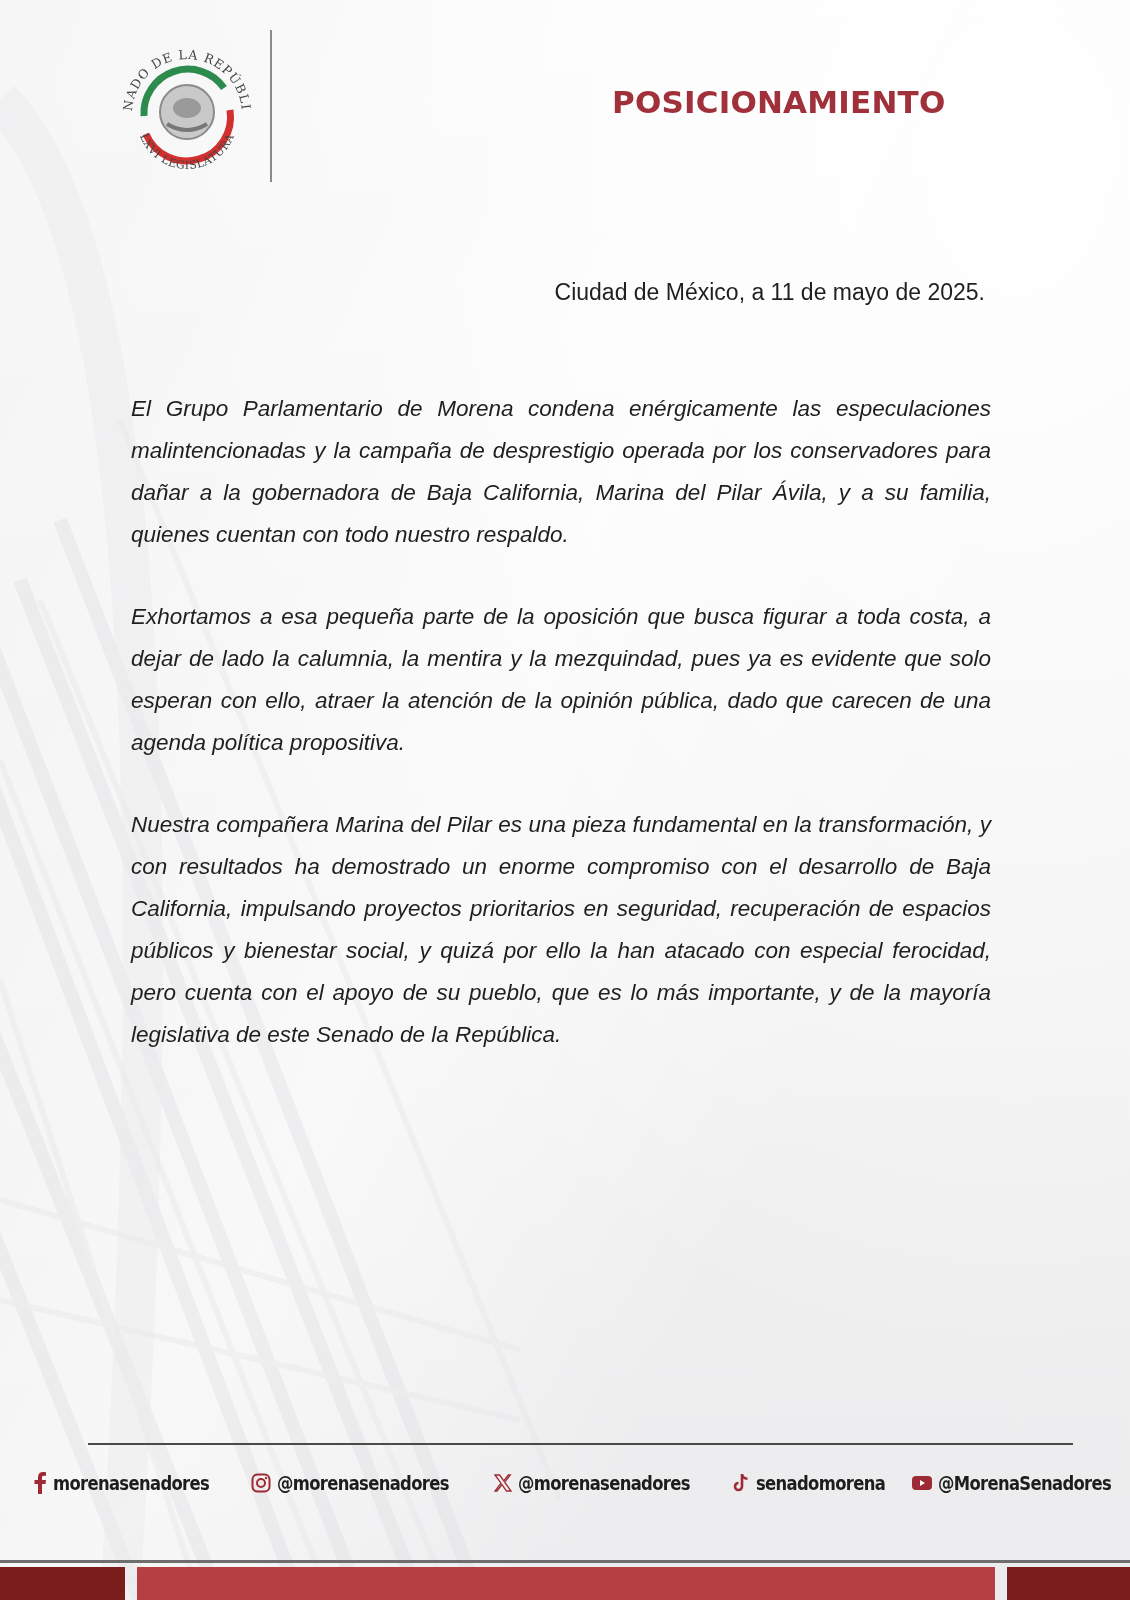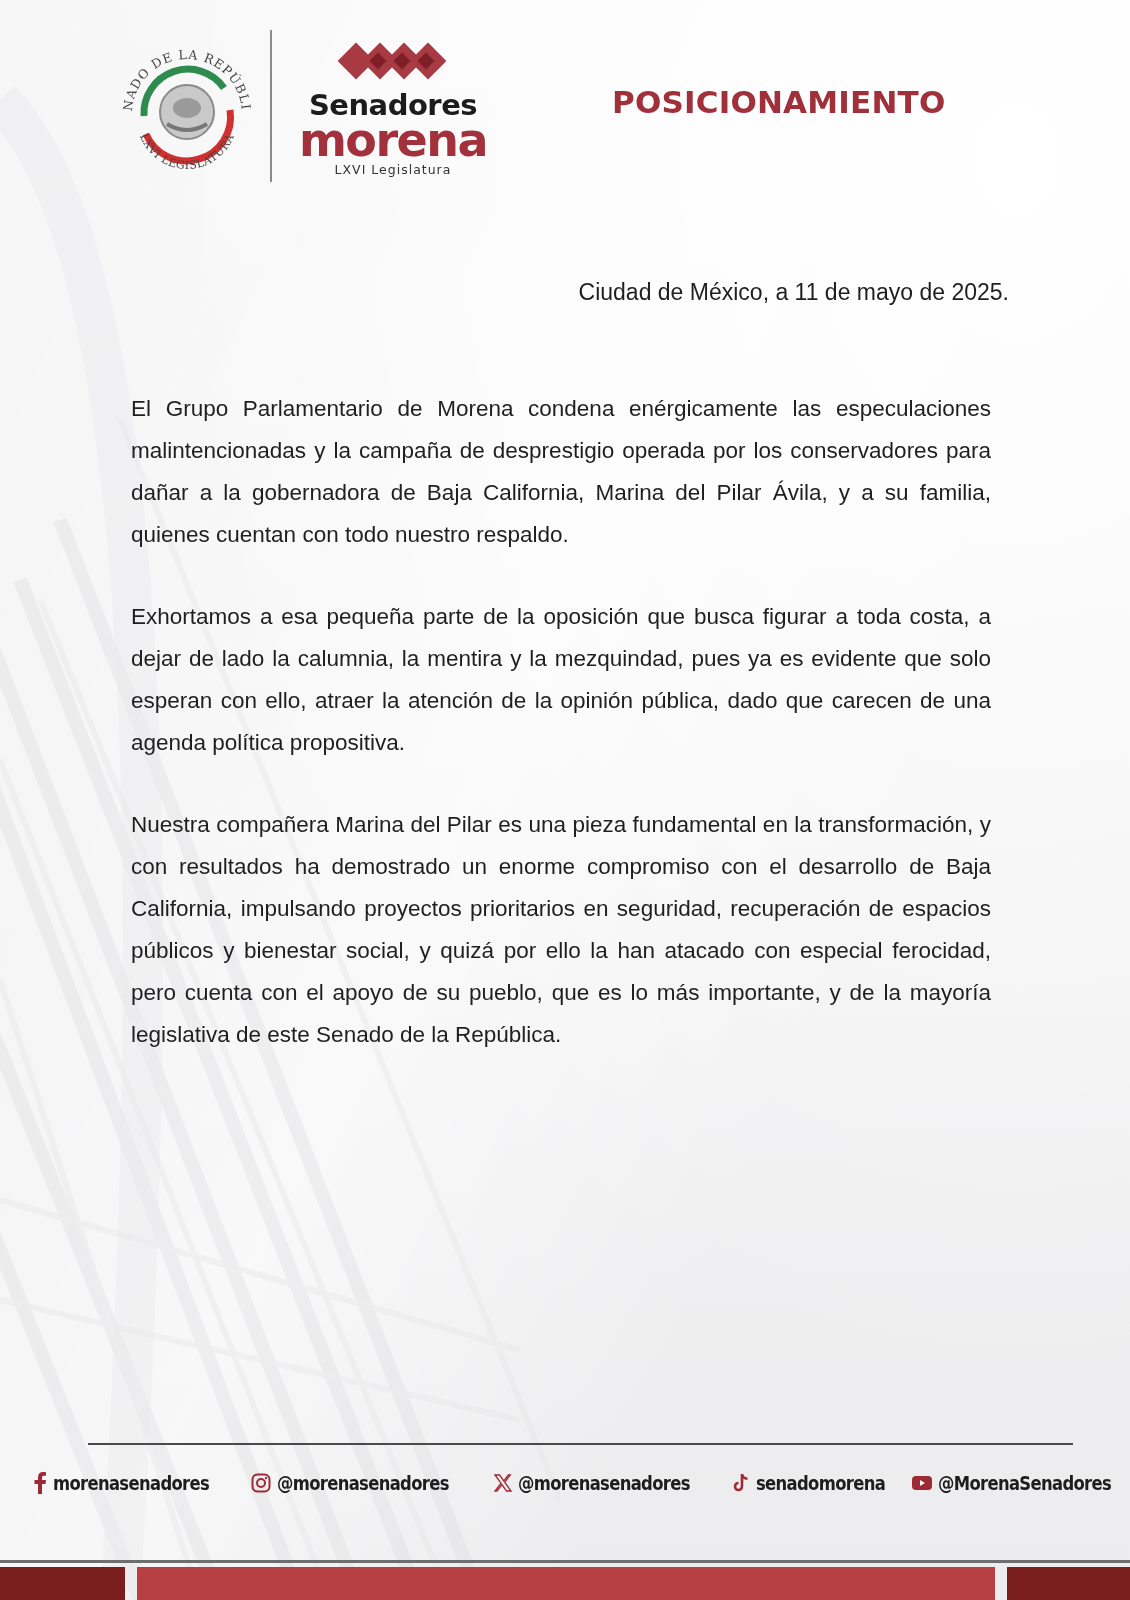--- a/index.html
+++ b/index.html
@@ -25,23 +25,23 @@
     .divider-v { position: absolute; left: 270px; top: 30px; width: 2px; height: 152px; background: #8a8a8a; }
     .brand { position: absolute; left: 288px; top: 44px; width: 210px; height: 140px; text-align: center; }
     .brand-diamonds { position: relative; width: 120px; height: 44px; margin: 0 auto; }
     .dia { position: absolute; top: 4px; width: 26px; height: 26px; background: #a83a43; transform: rotate(45deg); }
     .dia.dark { width: 12px; height: 12px; top: 11px; background: #7e1e27; }
     .brand-senadores { font-family: "DejaVu Sans", sans-serif; font-weight: bold; font-size: 29px; color: #1c1c1c; line-height: 30px; margin-top: 2px; letter-spacing: -0.5px; }
     .brand-morena { font-family: "DejaVu Sans", sans-serif; font-weight: bold; font-size: 46px; color: #a3313c; line-height: 40px; letter-spacing: -1.5px; }
     .brand-leg { font-family: "DejaVu Sans", sans-serif; font-size: 12.5px; color: #333; letter-spacing: 1px; margin-top: 2px; }
     .title { position: absolute; left: 612px; top: 84px; font-family: "DejaVu Sans", sans-serif; font-weight: bold; font-size: 31px; color: #a0303a; letter-spacing: 0.2px; }
 
-    .date { position: absolute; right: 121px; top: 279px; font-size: 23px; color: #1f1f1f; z-index: 1; }
+    .date { position: absolute; right: 145px; top: 279px; font-size: 23px; color: #1f1f1f; z-index: 1; }
     .body { position: absolute; left: 131px; top: 388px; width: 860px; z-index: 1; }
-    .para { font-size: 22.5px; line-height: 42px; text-align: justify; text-align-last: left; margin: 0 0 40px 0; color: #1f1f1f; }
+    .para { font-size: 22.5px; line-height: 42px; text-align: justify; text-align-last: left; margin: 0 0 40px 0; color: #1f1f1f; font-style: italic; }
 
     .sep { position: absolute; left: 88px; top: 1443px; width: 985px; height: 2px; background: #4a4a4a; z-index: 1; }
     .social { position: absolute; left: 40px; top: 1466px; width: 1060px; height: 34px; display: flex; align-items: center; z-index: 1; }
     .soc-item { display: flex; align-items: center; margin-right: 18px; justify-content: center; }
     .soc-icon { display: inline-flex; align-items: center; justify-content: center; width: 22px; height: 22px; color: #9d2a34; margin-right: 6px; }
     .soc-label { font-family: "DejaVu Sans", sans-serif; font-weight: bold; font-size: 20px; color: #1d1d1d; letter-spacing: -0.8px; transform: scaleX(0.82); transform-origin: left center; display: inline-block; }
     .soc-item.w1 { width: 196px; } .soc-item.w2 { width: 230px; } .soc-item.w3 { width: 218px; } .soc-item.w4 { width: 170px; } .soc-item.w5 { width: 210px; }
 
     .footer-line { position: absolute; left: 0; top: 1560px; width: 1130px; height: 3px; background: #6e6e6e; z-index: 1; }
     .footer-band { position: absolute; left: 0; top: 1567px; width: 1130px; height: 33px; z-index: 1; }
@@ -88,34 +88,20 @@
       <circle cx="75" cy="76" r="27" fill="#c9c9c9"></circle>
       <circle cx="75" cy="76" r="27" fill="none" stroke="#8a8a8a" stroke-width="2"></circle>
       <ellipse cx="75" cy="72" rx="14" ry="10" fill="#9a9a9a"></ellipse>
       <path d="M55 88 Q75 100 95 88" stroke="#777" stroke-width="4" fill="none"></path>
       <text font-family="DejaVu Serif, serif" font-size="11" fill="#444" letter-spacing="0.5">
         <textPath href="#arcBot" startOffset="50%" text-anchor="middle">LXVI LEGISLATURA</textPath>
       </text>
     </svg>
   </div>
   <div class="divider-v"></div>
-  <div class="brand">
-    <div class="brand-diamonds">
-      <div class="dia" style="left:10px"></div>
-      <div class="dia" style="left:34px"></div>
-      <div class="dia" style="left:58px"></div>
-      <div class="dia" style="left:82px"></div>
-      <div class="dia dark" style="left:39px"></div>
-      <div class="dia dark" style="left:63px"></div>
-      <div class="dia dark" style="left:87px"></div>
-    </div>
-    <div class="brand-senadores">Senadores</div>
-    <div class="brand-morena">morena</div>
-    <div class="brand-leg">LXVI Legislatura</div>
-  </div>
   <div class="title">POSICIONAMIENTO</div>
 </header>
 
 <div class="date">Ciudad de México, a 11 de mayo de 2025.</div>
 
 <main class="body">
   <p class="para">El Grupo Parlamentario de Morena condena enérgicamente las especulaciones malintencionadas y la campaña de desprestigio operada por los conservadores para dañar a la gobernadora de Baja California, Marina del Pilar Ávila, y a su familia, quienes cuentan con todo nuestro respaldo.</p>
   <p class="para">Exhortamos a esa pequeña parte de la oposición que busca figurar a toda costa, a dejar de lado la calumnia, la mentira y la mezquindad, pues ya es evidente que solo esperan con ello, atraer la atención de la opinión pública, dado que carecen de una agenda política propositiva.</p>
   <p class="para">Nuestra compañera Marina del Pilar es una pieza fundamental en la transformación, y con resultados ha demostrado un enorme compromiso con el desarrollo de Baja California, impulsando proyectos prioritarios en seguridad, recuperación de espacios públicos y bienestar social, y quizá por ello la han atacado con especial ferocidad, pero cuenta con el apoyo de su pueblo, que es lo más importante, y de la mayoría legislativa de este Senado de la República.</p>
 </main>

